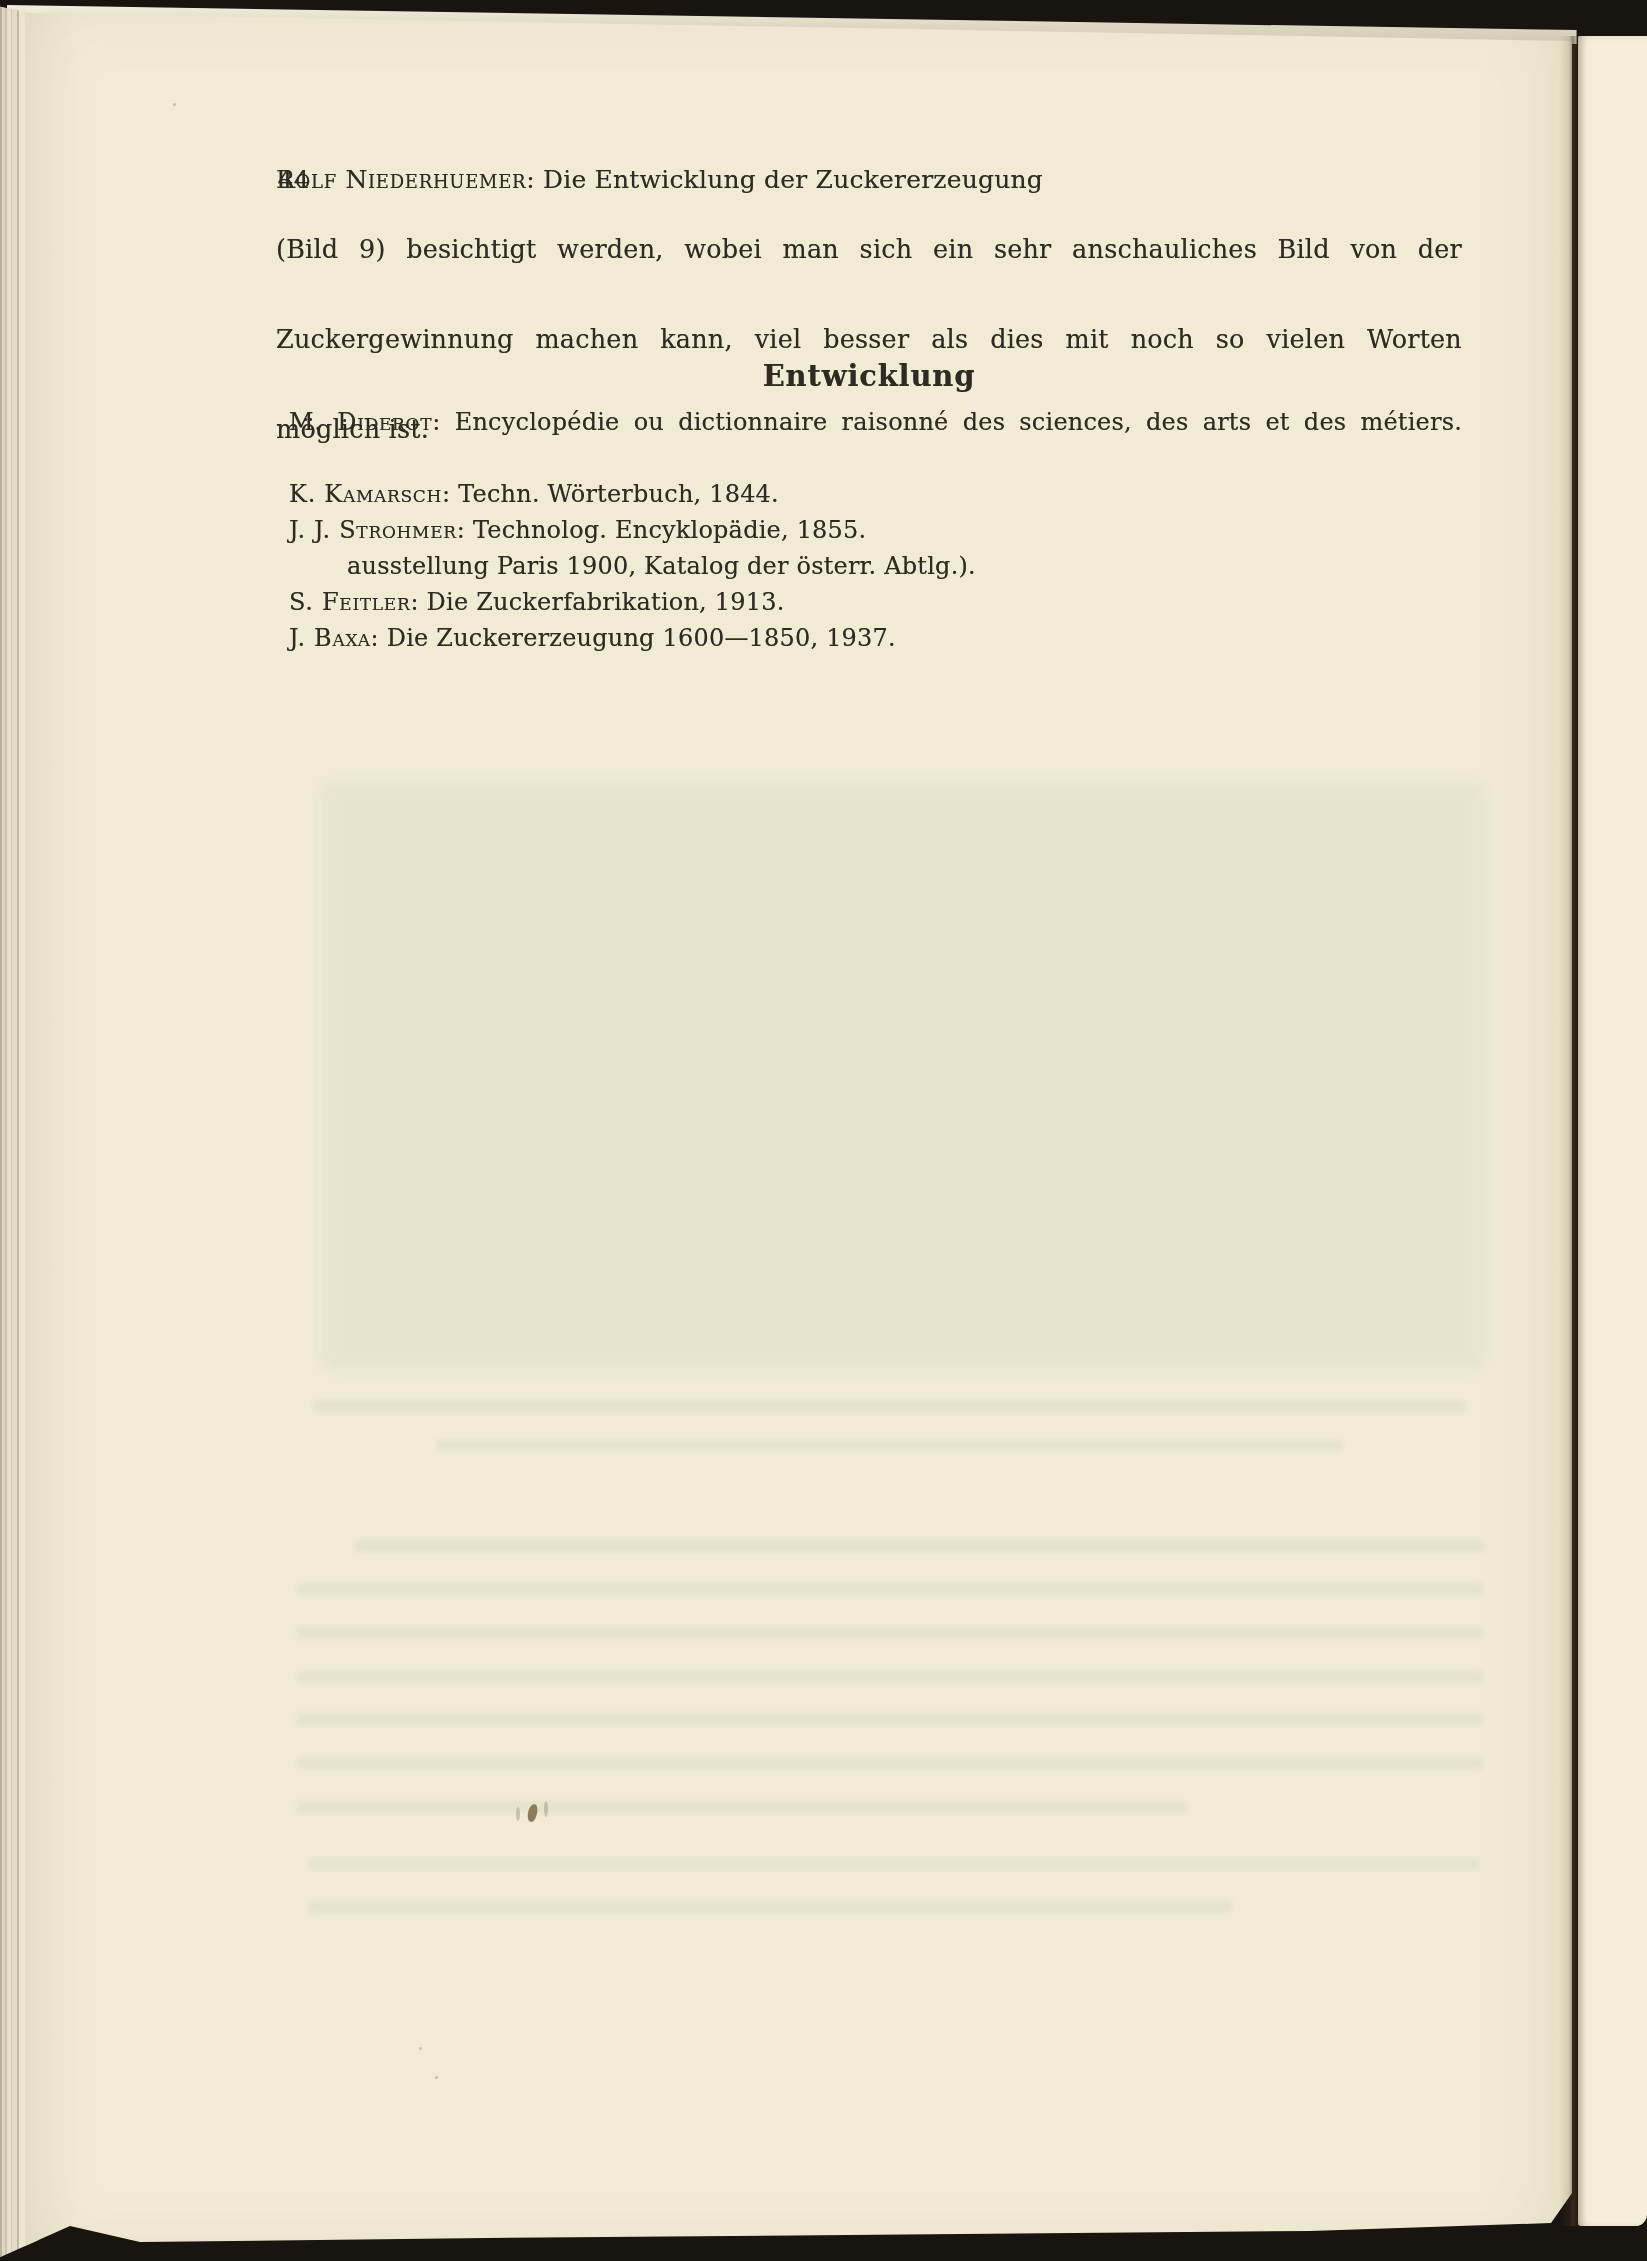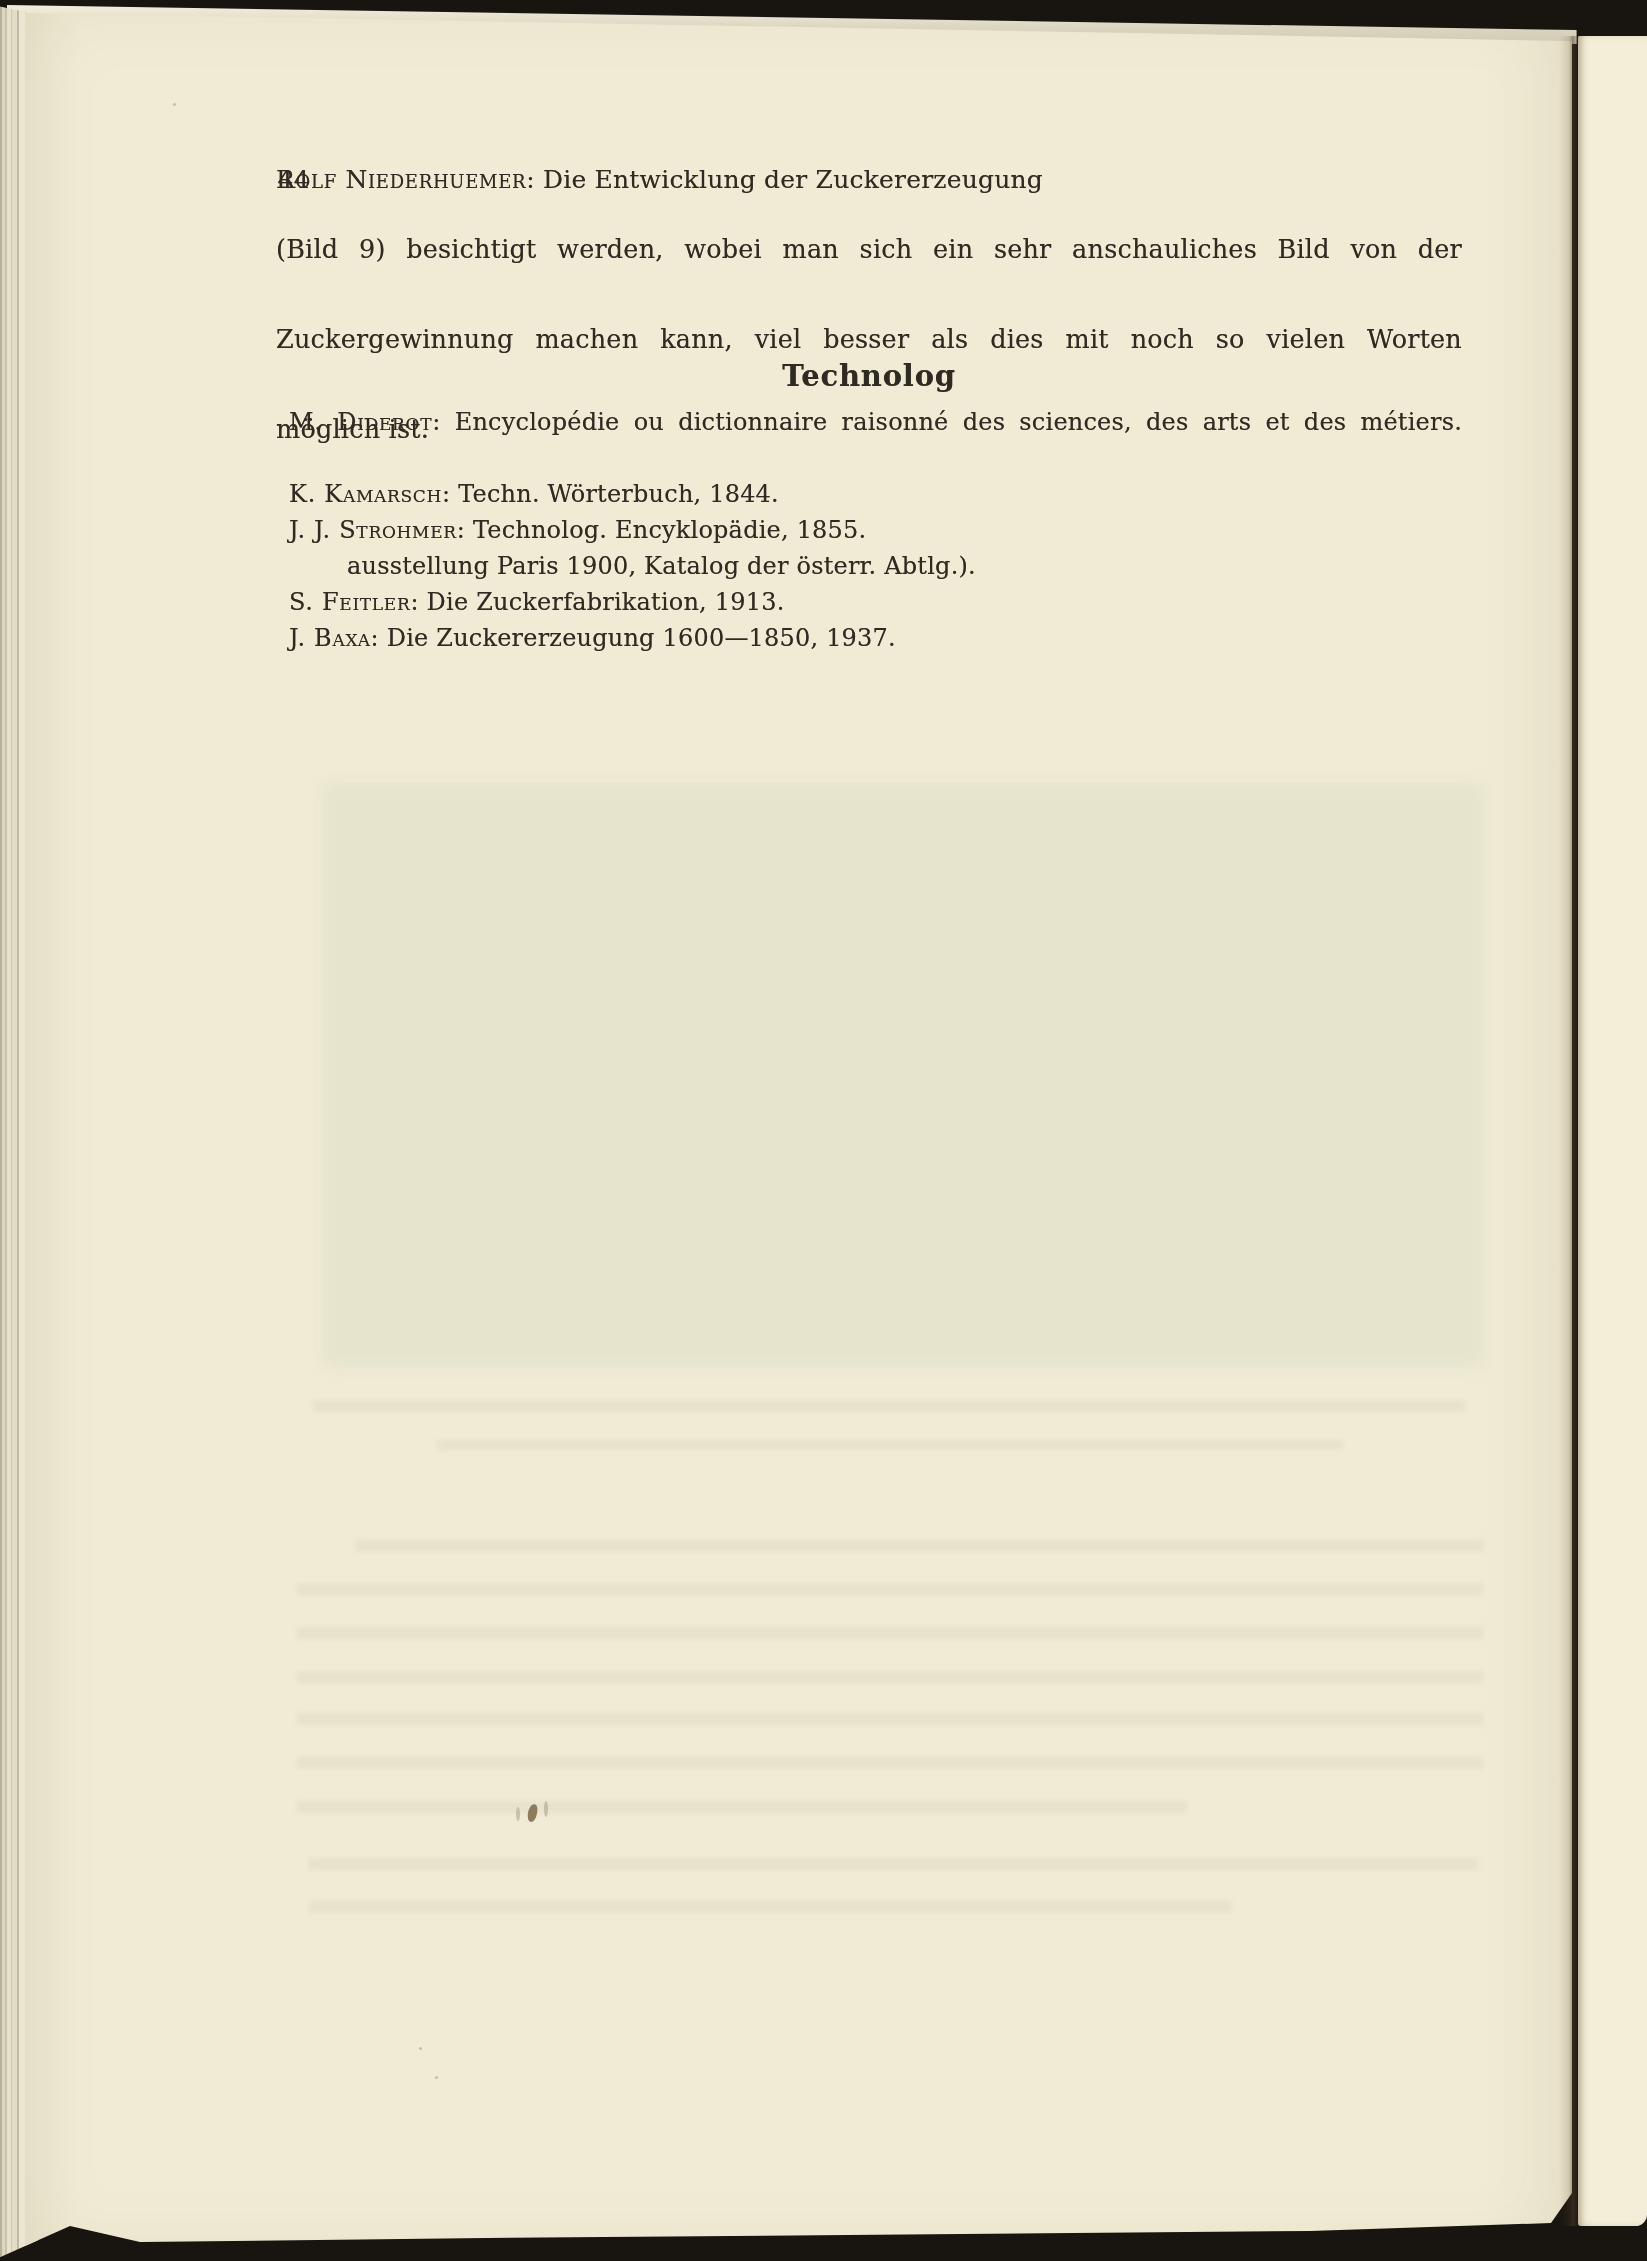--- a/index.html
+++ b/index.html
@@ -89,21 +89,21 @@
         <span class="page-number">44</span>
         <span class="running-title"><span class="sc">Rolf Niederhuemer</span><span>: Die Entwicklung der Zuckererzeugung</span></span>
       </div>
 
       <div class="para" id="para">
           <div class="pline j">(Bild 9) besichtigt werden, wobei man sich ein sehr anschauliches Bild von der</div>
           <div class="pline j">Zuckergewinnung machen kann, viel besser als dies mit noch so vielen Worten</div>
           <div class="pline">möglich ist.</div>
         </div>
 
-      <div class="section-heading">Technolog</div>
+      <div class="section-heading">Entwicklung</div>
 
       <div class="bib" id="bib">
           <div class="bib-entry">
             <div class="bline j"><span class="sc">M. Diderot</span><span>: Encyclopédie ou dictionnaire raisonné des sciences, des arts et des métiers.</span></div>
           </div>
           <div class="bib-entry">
             <div class="bline"><span class="sc">K. Kamarsch</span><span>: Techn. Wörterbuch, 1844.</span></div>
           </div>
           <div class="bib-entry">
             <div class="bline"><span class="sc">J. J. Strohmer</span><span>: Technolog. Encyklopädie, 1855.</span></div>

